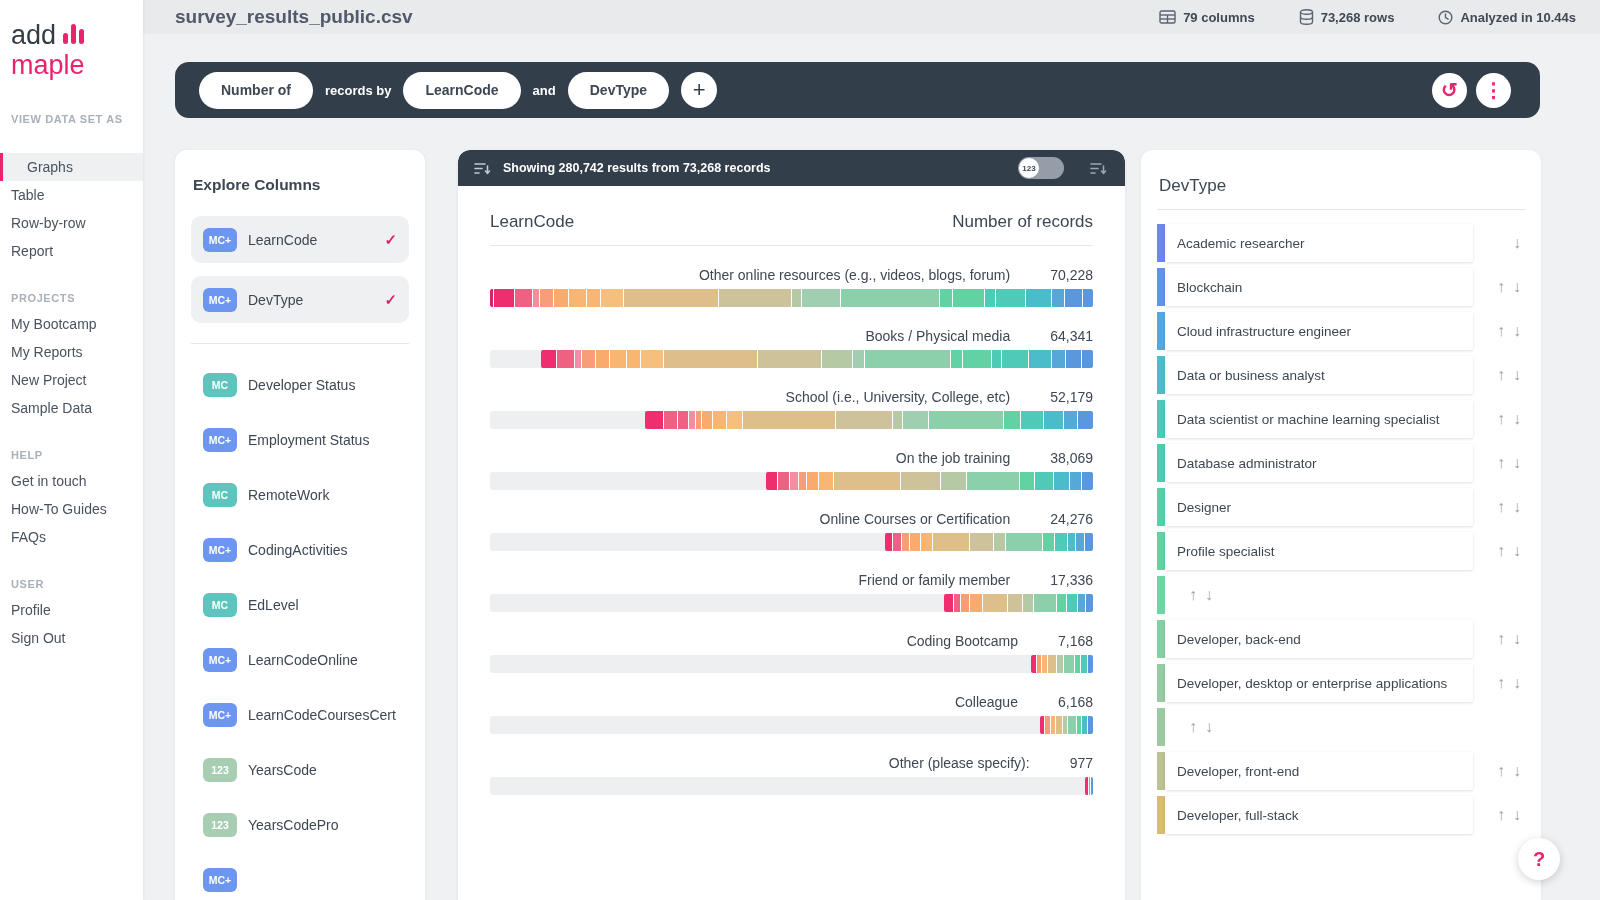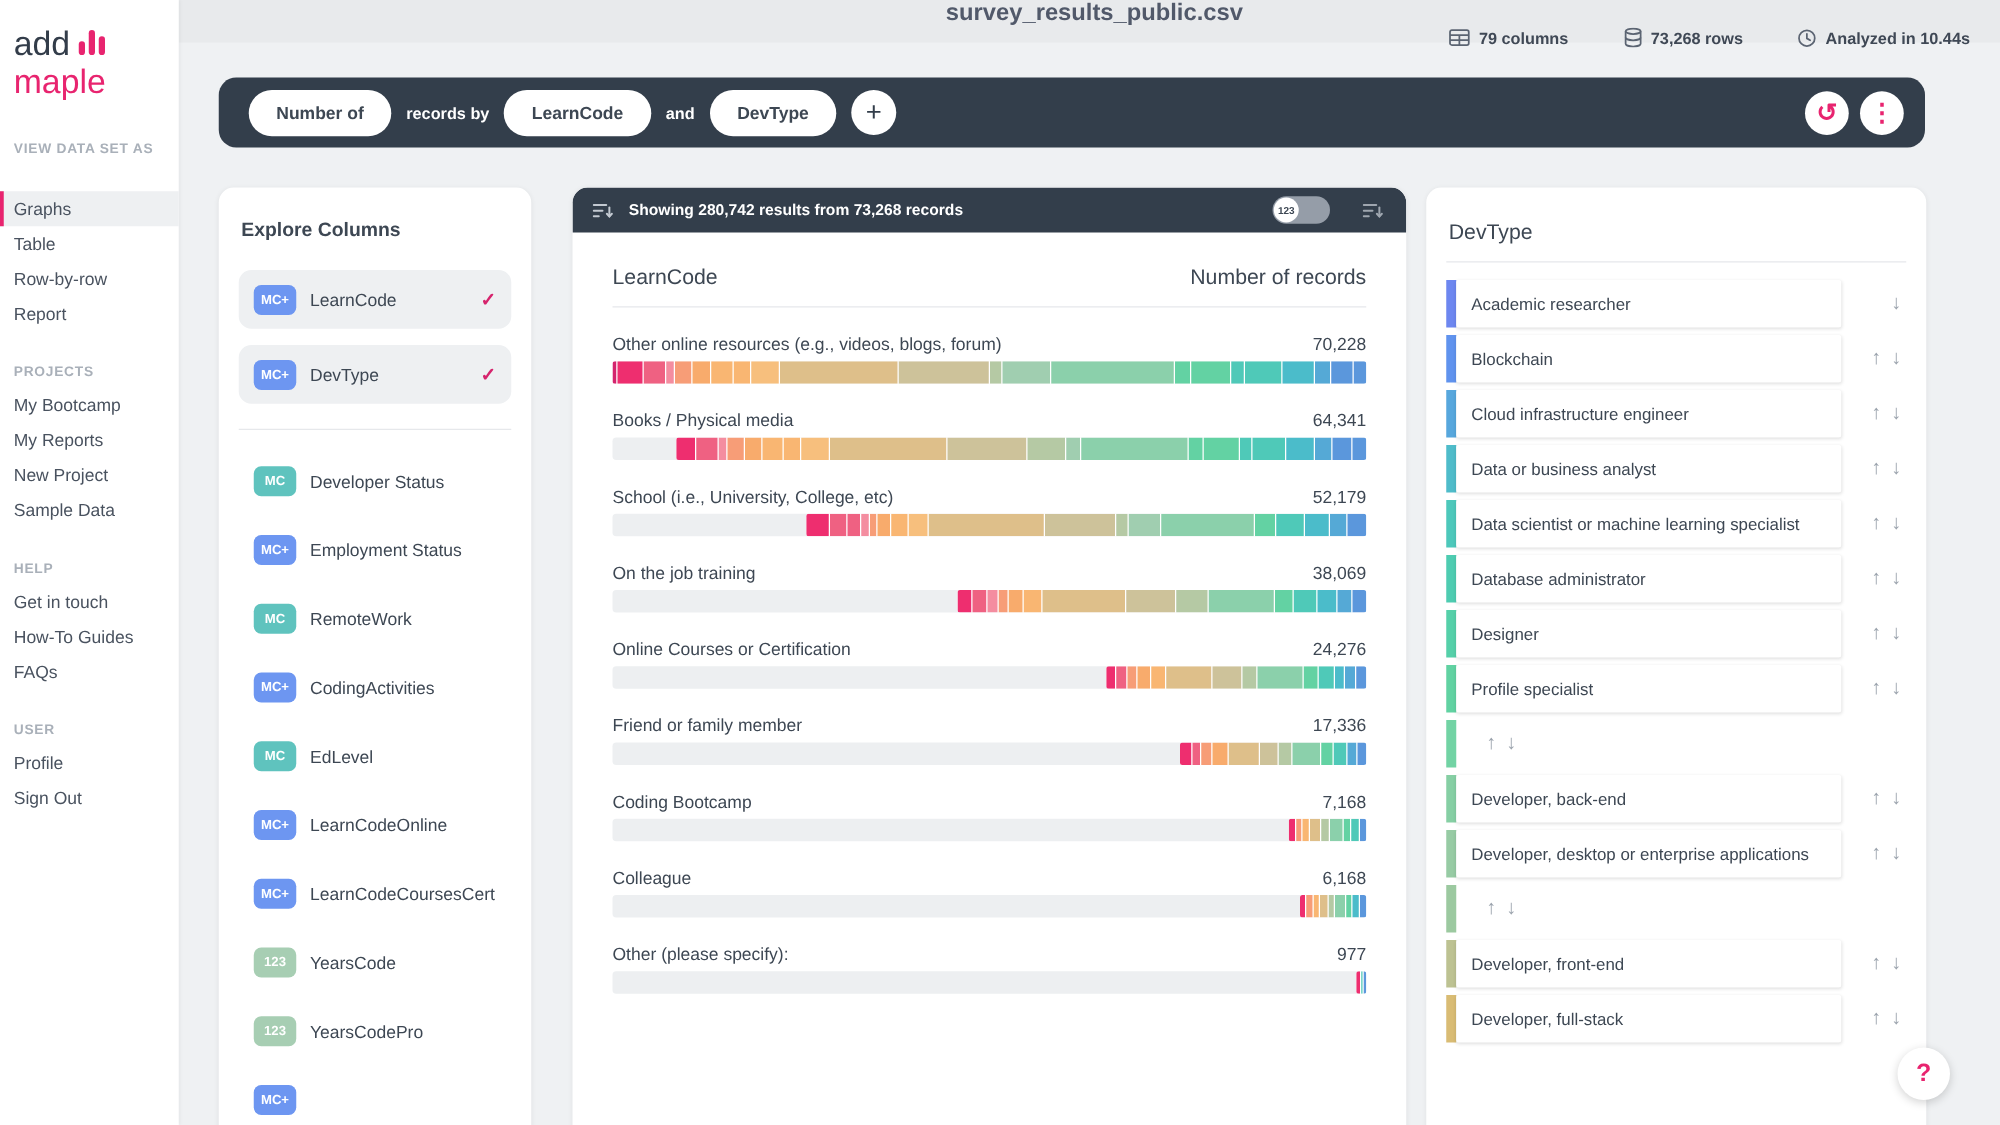--- a/index.html
+++ b/index.html
@@ -9,35 +9,35 @@
   
   .sidebar { position:absolute; left:0; top:0; width:143px; height:900px; background:#ffffff;
              box-shadow:1px 0 3px rgba(0,0,0,0.05); z-index:5; }
   .logo { padding:20px 11px 6px; font-size:27px; line-height:1.12; font-weight:500; color:#333d4a; }
   .logo .row { display:flex; align-items:baseline; }
   .logo-bars { display:inline-flex; align-items:flex-end; gap:3px; margin-left:7px; }
   .logo-bars i { display:block; width:5px; border-radius:3px; background:var(--pink); }
   .logo .maple { color:var(--pink); }
   .side-label { margin:27px 11px 6px; font-size:11px; font-weight:700; letter-spacing:0.6px; color:#a9b0b9; }
   .side-item { padding:5px 11px; font-size:14px; color:#49525f; cursor:pointer; line-height:18px; }
-  .side-item.active { background:#eef0f2; border-left:3px solid var(--pink); padding-left:8px;margin-top:28px; }
+  .side-item.active { background:#eef0f2; border-left:3px solid var(--pink); padding-left:24px;margin-top:28px; }
 
   :root { --pink:#e8246f; --dark:#333e4b; --txt:#3d4753; --grey:#9aa1ab; }
 
   
   .topbar { position:absolute; left:143px; top:0; right:0; height:34px; background:#e8eaec;
-            display:flex; align-items:center; padding:0 24px 0 32px;flex-direction:column; }
+            display:flex; align-items:center; padding:0 24px 0 32px; }
   .file-title { font-size:19px; font-weight:600; color:#51596a; flex:0 0 auto; }
   .top-stats { margin-left:auto; display:flex; align-items:center; gap:44px; }
   .stat { display:flex; align-items:center; gap:7px; font-size:13px; font-weight:600; color:#3f4855; }
   .stat svg { display:block; }
 
   
   .querybar { position:absolute; left:175px; top:62px; width:1365px; height:56px; background:var(--dark);
-              border-radius:14px; display:flex; align-items:center; padding:0 17px 0 24px; gap:12px; }
+              border-radius:14px; display:flex; align-items:center; padding:0 29px 0 24px; gap:12px; }
   .pill { background:#fff; border-radius:19px; height:37px; display:flex; align-items:center;
           padding:0 22px; font-size:14px; font-weight:600; color:#3d4753; cursor:pointer; }
   .qtext { color:#fff; font-size:13px; font-weight:700; }
   .add-btn { width:36px; height:36px; border-radius:50%; background:#fff; display:flex; align-items:center;
              justify-content:center; font-size:22px; font-weight:400; color:#333e4b; cursor:pointer; line-height:1; }
   .q-actions { margin-left:auto; display:flex; gap:9px; }
   .q-action { width:35px; height:35px; border-radius:50%; background:#fff; color:var(--pink);
               display:flex; align-items:center; justify-content:center; font-size:20px; font-weight:700; cursor:pointer; }
 
   
@@ -63,21 +63,21 @@
   .results-bar .rtext { color:#fff; font-size:12.5px; font-weight:600; }
   .toggle { margin-left:auto; width:46px; height:22px; border-radius:11px; background:#959da8;
             position:relative; cursor:pointer; flex:0 0 auto; }
   .toggle .knob { position:absolute; left:1px; top:1px; width:20px; height:20px; border-radius:50%;
                   background:#fff; display:flex; align-items:center; justify-content:center;
                   font-size:8px; font-weight:700; color:#3d4753; }
   .chart-body { padding:26px 32px 0; }
   .col-headers { display:flex; justify-content:space-between; font-size:17px; color:#3d4753;
                  padding-bottom:13px; border-bottom:1px solid #e6e8eb; margin-bottom:21px; }
   .bar-row { margin-bottom:21px; }
-  .bar-row .line1 { display:flex; justify-content:space-between; font-size:14px; color:#3d4753; margin-bottom:6px; }
+  .bar-row .line1 { display:flex; justify-content:flex-end; font-size:14px; color:#3d4753; margin-bottom:6px;gap:40px; }
   .track { position:relative; height:18px; background:#edeff1; border-radius:3px; }
   .fill { position:absolute; right:0; top:0; height:18px; background:#fff; border-radius:2px;
           display:flex; gap:1px; overflow:hidden; }
   .fill i { display:block; height:100%; }
 
   
   .devtype { left:1141px; width:400px; height:790px; padding:26px 16px 0 16px; overflow:hidden; }
   .devtype-title { font-size:17px; color:#3d4753; padding:0 0 13px 2px; border-bottom:1px solid #e6e8eb;
                    margin-bottom:14px; }
   .dt-item { display:flex; align-items:center; height:38px; margin-bottom:6px; }

